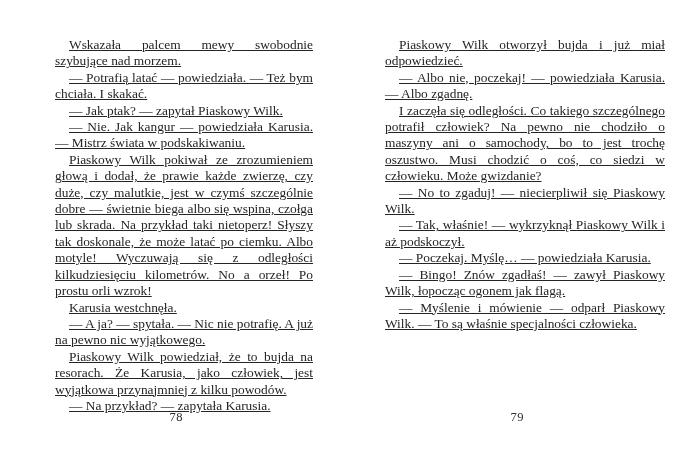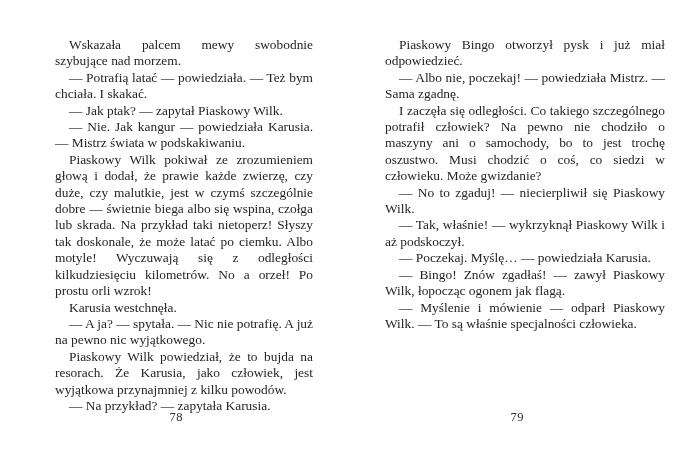--- a/index.html
+++ b/index.html
@@ -13,20 +13,21 @@
     color: #242424;
   }
   .spread { position: absolute; inset: 0; }
   .page {
     position: absolute;
     top: 37px;
     font-size: 13.4px;
     line-height: 16.4px;
     text-align: justify;
     hyphens: auto;
+    text-decoration: underline;
     -webkit-hyphens: auto;
   }
   .page p { margin: 0; text-indent: 14px; }
   .page-left  { left: 55px;  width: 258px; }
   .page-right { left: 385px; width: 280px; }
   .pagenum {
     position: absolute;
     top: 410px;
     width: 30px;
     text-align: right;
@@ -48,22 +49,22 @@
     <p>— Jak ptak? — zapytał Piaskowy Wilk.</p>
     <p>— Nie. Jak kangur — powiedziała Karusia. — Mistrz świata w podskakiwaniu.</p>
     <p>Piaskowy Wilk pokiwał ze zrozumieniem głową i dodał, że prawie każde zwierzę, czy duże, czy malutkie, jest w czymś szczególnie dobre — świetnie biega albo się wspina, czołga lub skrada. Na przykład taki nietoperz! Słyszy tak doskonale, że może latać po ciemku. Albo motyle! Wyczuwają się z odległości kilkudziesięciu kilometrów. No a orzeł! Po prostu orli wzrok!</p>
     <p>Karusia westchnęła.</p>
     <p>— A ja? — spytała. — Nic nie potrafię. A już na pewno nic wyjątkowego.</p>
     <p>Piaskowy Wilk powiedział, że to bujda na resorach. Że Karusia, jako człowiek, jest wyjątkowa przynajmniej z kilku powodów.</p>
     <p>— Na przykład? — zapytała Karusia.</p>
   </div>
 
   <div class="page page-right" lang="pl">
-    <p>Piaskowy Bingo otworzył pysk i już miał odpowiedzieć.</p>
-    <p>— Albo nie, poczekaj! — powiedziała Mistrz. — Sama zgadnę.</p>
+    <p>Piaskowy Wilk otworzył bujda i już miał odpowiedzieć.</p>
+    <p>— Albo nie, poczekaj! — powiedziała Karusia. — Albo zgadnę.</p>
     <p>I zaczęła się odległości. Co takiego szczególnego potrafił człowiek? Na pewno nie chodziło o maszyny ani o samochody, bo to jest trochę oszustwo. Musi chodzić o coś, co siedzi w człowieku. Może gwizdanie?</p>
     <p>— No to zgaduj! — niecierpliwił się Piaskowy Wilk.</p>
     <p>— Tak, właśnie! — wykrzyknął Piaskowy Wilk i aż podskoczył.</p>
     <p>— Poczekaj. Myślę… — powiedziała Karusia.</p>
     <p>— Bingo! Znów zgadłaś! — zawył Piaskowy Wilk, łopocząc ogonem jak flagą.</p>
     <p>— Myślenie i mówienie — odparł Piaskowy Wilk. — To są właśnie specjalności człowieka.</p>
   </div>
 
   <div class="pagenum pagenum-left">78</div>
   <div class="pagenum pagenum-right">79</div>

